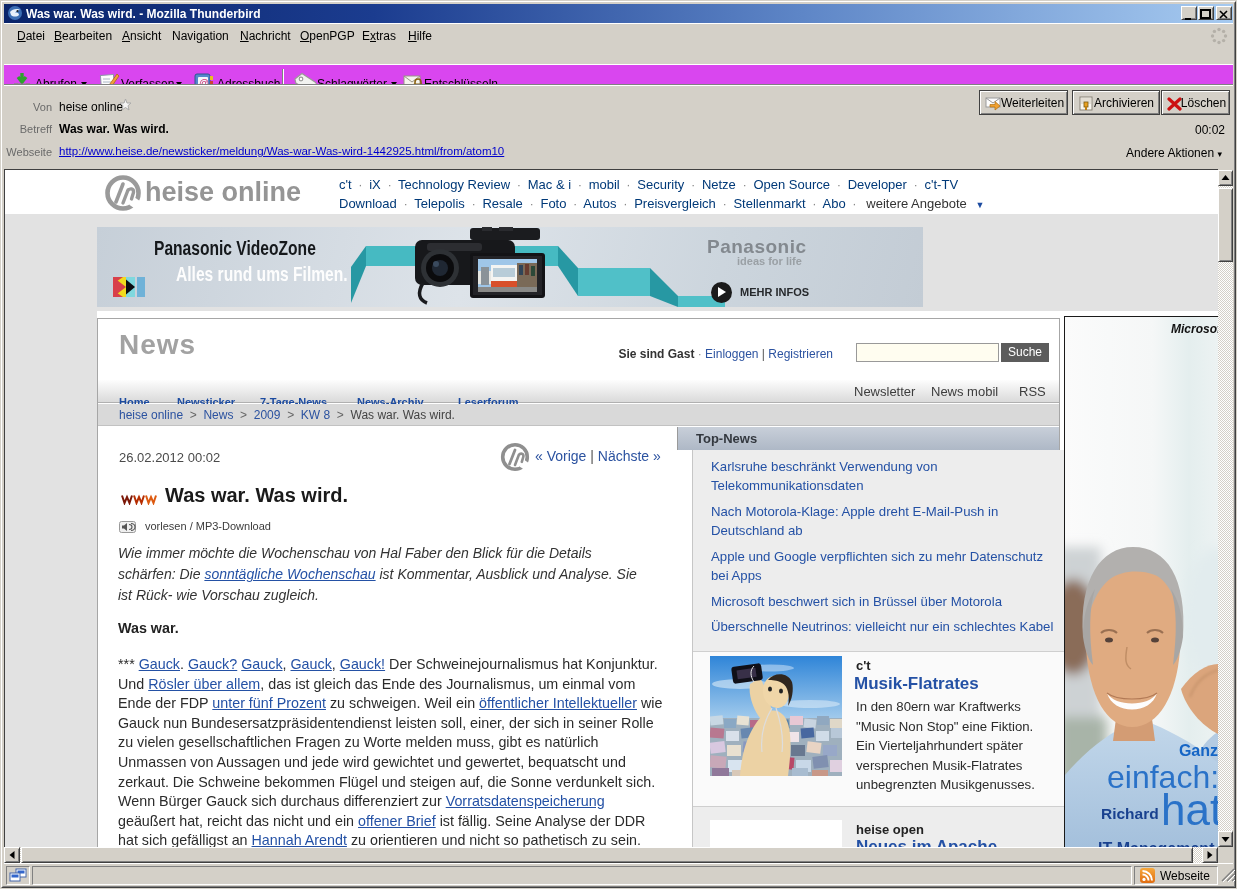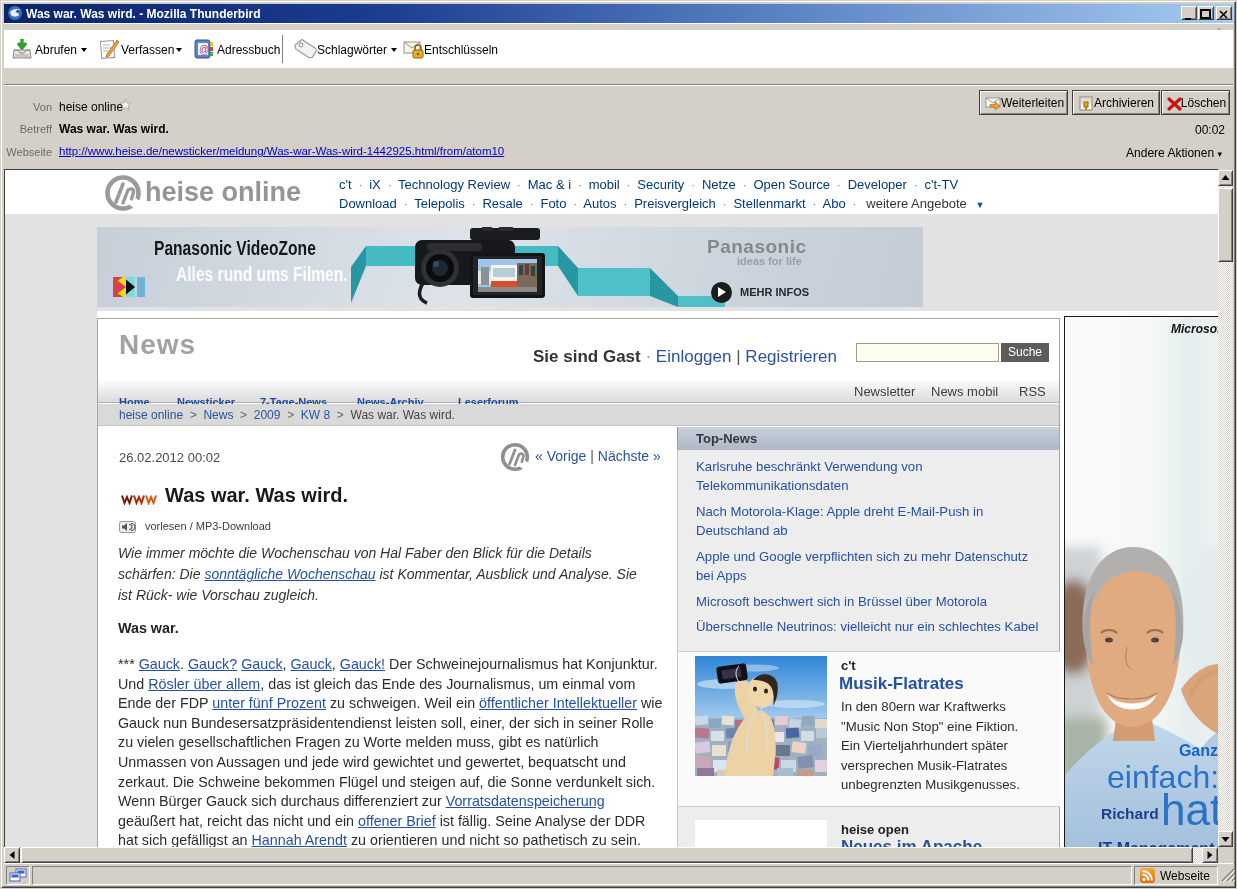--- a/index.html
+++ b/index.html
@@ -16,21 +16,21 @@
   background:linear-gradient(to right,#0a246a,#1b3c8f 30%,#5e86c7 65%,#a6caf0); }
 #titletext { left:22px; top:3px; color:#fff; font-size:12px; font-weight:bold; white-space:nowrap; }
 .tbtn { top:2px; width:16px; height:14px; background:#d4d0c8;
   border:1px solid; border-color:#ffffff #404040 #404040 #ffffff;
   box-shadow:inset 1px 1px 0 #d4d0c8, inset -1px -1px 0 #808080; }
 
 #menubar { left:4px; top:23px; width:1229px; height:23px; background:#d4d0c8; border-top:1px solid #fff; }
 .mitem { position:absolute; top:5px; font-size:12px; color:#000; white-space:nowrap; }
 .mitem u { text-decoration:underline; }
 
-#toolbar { left:4px; top:30px; width:1229px; height:38px; background:#ffffff; border-top:1px solid #fff; }
+#toolbar { left:4px; top:64px; width:1229px; height:38px; background:#d946ef; border-top:1px solid #fff; }
 #toolsep2 { left:4px; top:84px; width:1229px; height:2px; border-top:1px solid #808080; border-bottom:1px solid #fff; }
 .tlabel { position:absolute; font-size:12px; color:#000; white-space:nowrap; }
 .darr { position:absolute; width:0; height:0; border-left:3px solid transparent; border-right:3px solid transparent; border-top:4px solid #000; }
 
 #headerpane { left:4px; top:86px; width:1229px; height:82px; background:#d4d0c8; }
 .hlabel { position:absolute; font-size:11px; color:#6a6a6a; text-align:right; width:46px; }
 .hval { position:absolute; font-size:12px; color:#000; }
 .hbtn { position:absolute; top:4px; height:25px; background:#d4d0c8;
   border:1px solid #404040;
   box-shadow:inset 1px 1px 0 #fff, inset -1px -1px 0 #808080;
@@ -239,41 +239,41 @@
     </svg></div>
     <div class="abs" style="left:610px;top:9px;font-size:19px;font-weight:bold;color:#83898f;letter-spacing:0.5px;">Panasonic</div>
     <div class="abs" style="left:640px;top:28px;font-size:11px;font-weight:bold;color:#9aa0a5;">ideas for life</div>
     <div class="abs" style="left:614px;top:55px;width:21px;height:21px;border-radius:50%;background:#1b1b1b;"></div>
     <div class="abs" style="left:621px;top:60px;width:0;height:0;border-top:5px solid transparent;border-bottom:5px solid transparent;border-left:8px solid #fff;"></div>
     <div class="abs" style="left:643px;top:59px;font-size:11px;font-weight:bold;color:#26292c;">MEHR INFOS</div>
   </div>
 
   <div class="abs" id="newsbox" style="left:92px;top:148px;width:963px;height:530px;border:1px solid #a6a6a6;border-bottom:none;background:#fff;">
     <div class="abs" style="left:21px;top:10px;font-size:28px;font-weight:bold;color:#a2a2a2;letter-spacing:1px;">News</div>
-    <div class="abs" style="left:435px;top:28px;width:300px;text-align:right;font-size:17px;white-space:nowrap;"><span style="color:#333;font-weight:bold;">Sie sind Gast</span> <span style="color:#888;">·</span> <a href="#" class="blk">Einloggen</a> <span style="color:#555;">|</span> <a href="#" class="blk">Registrieren</a></div>
+    <div class="abs" style="left:435px;top:28px;width:300px;text-align:right;font-size:12px;white-space:nowrap;"><span style="color:#333;font-weight:bold;">Sie sind Gast</span> <span style="color:#888;">·</span> <a href="#" class="blk">Einloggen</a> <span style="color:#555;">|</span> <a href="#" class="blk">Registrieren</a></div>
     <div class="abs" style="left:758px;top:24px;width:143px;height:19px;border:1px solid #999;background:#fffdf0;"></div>
     <div class="abs" style="left:903px;top:24px;width:48px;height:19px;background:#5c5c5c;color:#fff;font-size:12px;text-align:center;line-height:19px;">Suche</div>
     <div class="abs" id="newsnav" style="left:0px;top:61px;width:961px;height:23px;background:linear-gradient(#fdfdfd,#dadada);border-bottom:1px solid #b0b0b0;">
       <a href="#" class="nv" style="left:21px;">Home</a>
       <a href="#" class="nv" style="left:79px;">Newsticker</a>
       <a href="#" class="nv" style="left:162px;">7-Tage-News</a>
       <a href="#" class="nv" style="left:259px;">News-Archiv</a>
       <a href="#" class="nv" style="left:360px;">Leserforum</a>
       <span class="nvr" style="left:756px;">Newsletter</span>
       <span class="nvr" style="left:833px;">News mobil</span>
       <span class="nvr" style="left:921px;">RSS</span>
     </div>
     <div class="abs" id="crumbs" style="left:0px;top:85px;width:961px;height:22px;background:#d9d9d9;border-bottom:1px solid #c2c2c2;">
       <div class="abs" style="left:21px;top:4px;font-size:12px;white-space:nowrap;color:#666;"><a href="#" class="blk">heise online</a> &nbsp;&gt;&nbsp; <a href="#" class="blk">News</a> &nbsp;&gt;&nbsp; <a href="#" class="blk">2009</a> &nbsp;&gt;&nbsp; <a href="#" class="blk">KW 8</a> &nbsp;&gt;&nbsp; <span style="color:#444;">Was war. Was wird.</span></div>
     </div>
 
     <div class="abs" id="topnews" style="left:579px;top:108px;width:382px;height:23px;background:linear-gradient(#c8cfd9,#aeb8c6);border-left:1px solid #9a9a9a;">
       <div class="abs" style="left:18px;top:4px;font-size:13px;font-weight:bold;color:#33383f;">Top-News</div>
     </div>
-    <div class="abs" id="sidebar" style="left:579px;top:131px;width:382px;height:399px;background:#ededed;border-left:1px solid #c6c6c6;padding-left:16px;">
+    <div class="abs" id="sidebar" style="left:594px;top:131px;width:382px;height:399px;background:#ededed;border-left:1px solid #c6c6c6;padding-left:16px;">
       <div class="slink" style="top:7px;">Karlsruhe beschränkt Verwendung von<br>Telekommunikationsdaten</div>
       <div class="slink" style="top:52px;">Nach Motorola-Klage: Apple dreht E-Mail-Push in<br>Deutschland ab</div>
       <div class="slink" style="top:97px;">Apple und Google verpflichten sich zu mehr Datenschutz<br>bei Apps</div>
       <div class="slink" style="top:142px;">Microsoft beschwert sich in Brüssel über Motorola</div>
       <div class="slink" style="top:167px;">Überschnelle Neutrinos: vielleicht nur ein schlechtes Kabel</div>
       <div class="abs" style="left:0;top:201px;width:382px;height:156px;background:#fafafa;border-top:1px solid #cfcfcf;border-bottom:1px solid #cfcfcf;"></div>
       <div class="abs" id="ctimg" style="left:17px;top:206px;width:132px;height:120px;"><svg width="132" height="120">
         <defs>
                 <linearGradient id="sky" x1="0" y1="0" x2="0" y2="1">
                   <stop offset="0" stop-color="#2f85d8"></stop>

